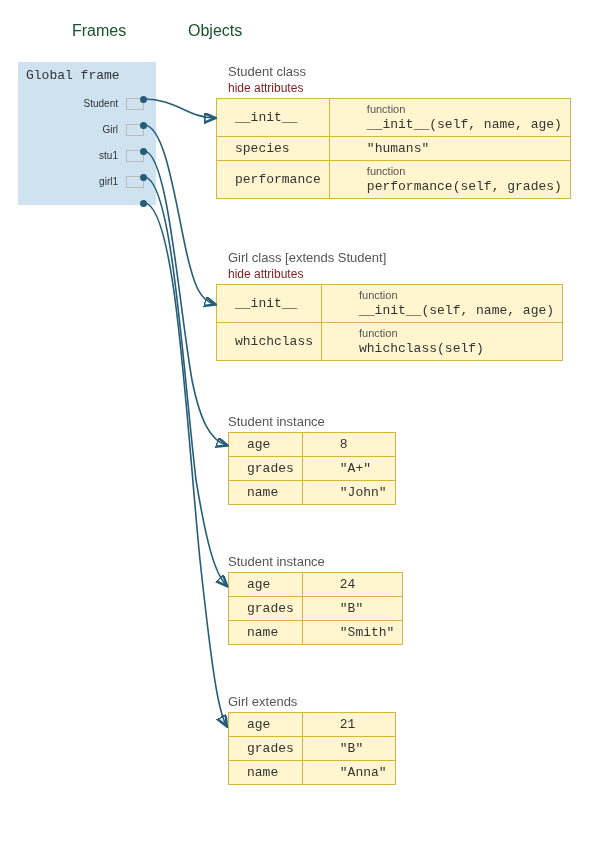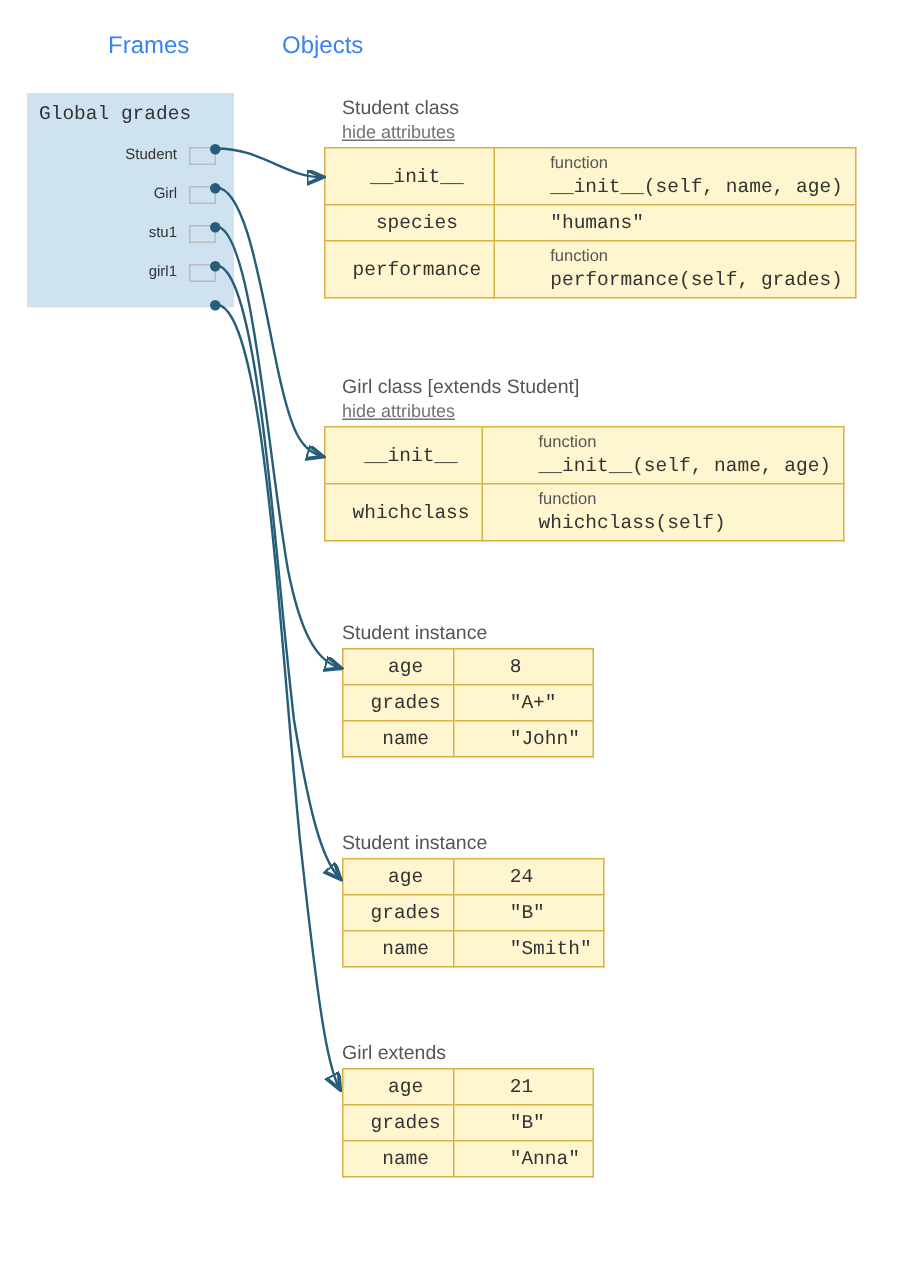--- a/index.html
+++ b/index.html
@@ -12,21 +12,21 @@
     font-size: 13px;
     color: #333;
     background: #fff;
     position: relative;
     overflow: hidden;
   }
   .col-header {
     position: absolute;
     top: 22px;
     font-size: 16px;
-    color: #3b82f6;
+    color: #14532d;
   }
   #hdr-frames { left: 72px; }
   #hdr-objects { left: 188px; }
 
   
   .global-frame {
     position: absolute;
     left: 18px;
     top: 62px;
     width: 138px;
@@ -68,39 +68,38 @@
   
   .obj-title {
     position: absolute;
     font-size: 13px;
     color: #555;
     font-family: Verdana, sans-serif;
   }
   .hide-link {
     position: absolute;
     font-size: 12px;
-    color: #737373;
-    text-decoration: underline;
+    color: #7f1d1d;
     cursor: pointer;
   }
 
   table.obj {
     position: absolute;
     border-collapse: collapse;
     font-family: "Courier New", monospace;
     font-size: 13px;
     background: #fff6cf;
   }
   table.obj td {
     border: 1px solid #d6b24a;
     padding: 4px 8px;
     vertical-align: middle;
   }
   table.obj td.key {
-    text-align: center;
+    text-align: left;
     min-width: 70px;
     padding-left: 18px;
   }
   table.obj td.val {
     text-align: left;
     padding-left: 37px;
   }
   .fn-type {
     font-family: Verdana, sans-serif;
     font-size: 11px;
@@ -122,21 +121,21 @@
     stroke-width: 1.6;
   }
 </style>
 </head>
 <body>
 
 <div id="hdr-frames" class="col-header">Frames</div>
 <div id="hdr-objects" class="col-header">Objects</div>
 
 <div class="global-frame">
-  <div class="gf-title">Global grades</div>
+  <div class="gf-title">Global frame</div>
   <div class="gf-row"><span>Student</span><span class="rowbox"></span></div>
   <div class="gf-row"><span>Girl</span><span class="rowbox"></span></div>
   <div class="gf-row"><span>stu1</span><span class="rowbox"></span></div>
   <div class="gf-row"><span>girl1</span><span class="rowbox"></span></div>
 </div>
 
 <div class="dot" style="left:140px; top:96px;"></div>
 <div class="dot" style="left:140px; top:122px;"></div>
 <div class="dot" style="left:140px; top:148px;"></div>
 <div class="dot" style="left:140px; top:174px;"></div>

